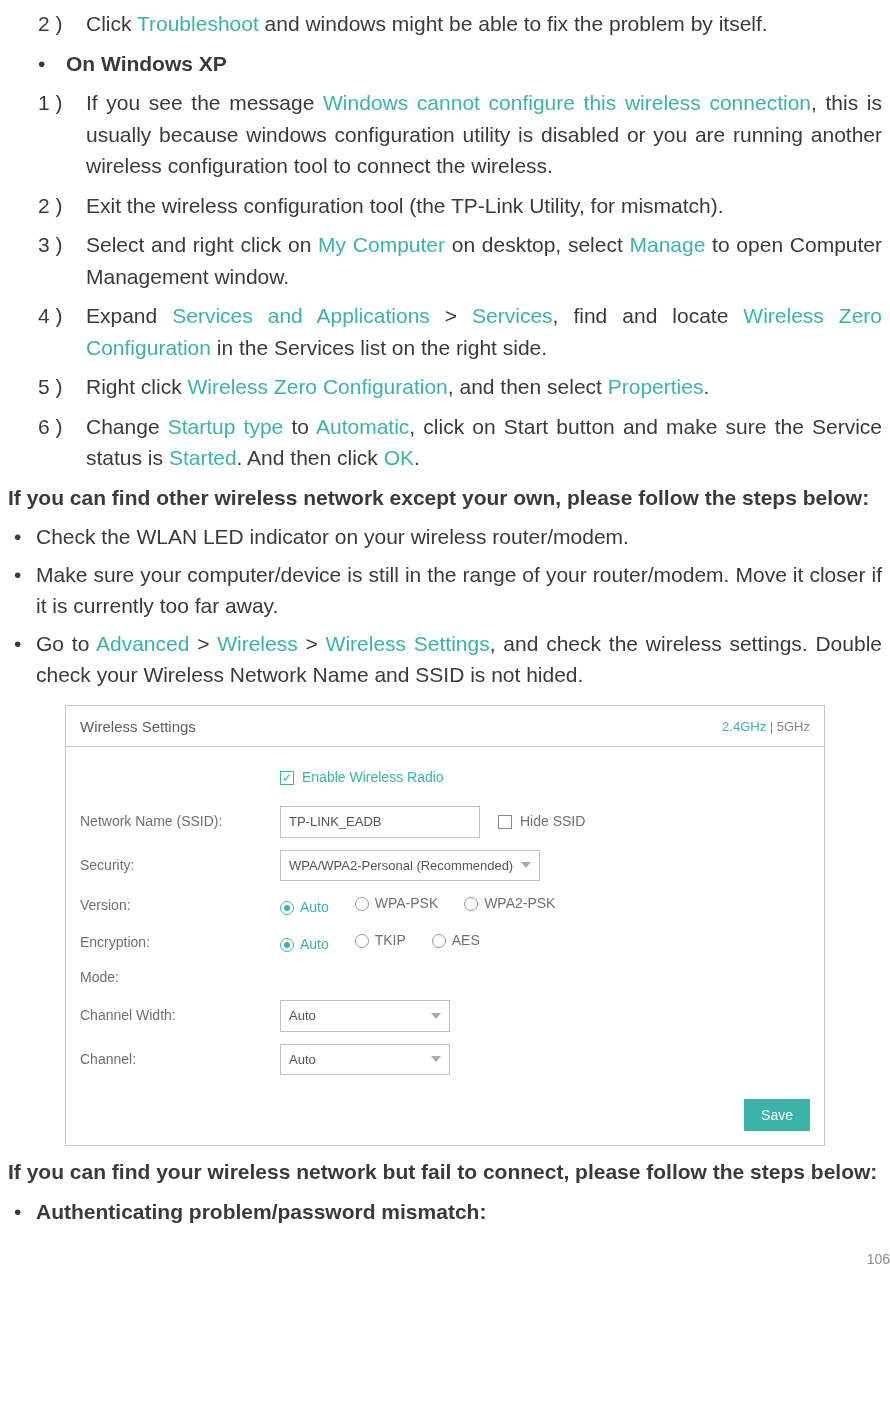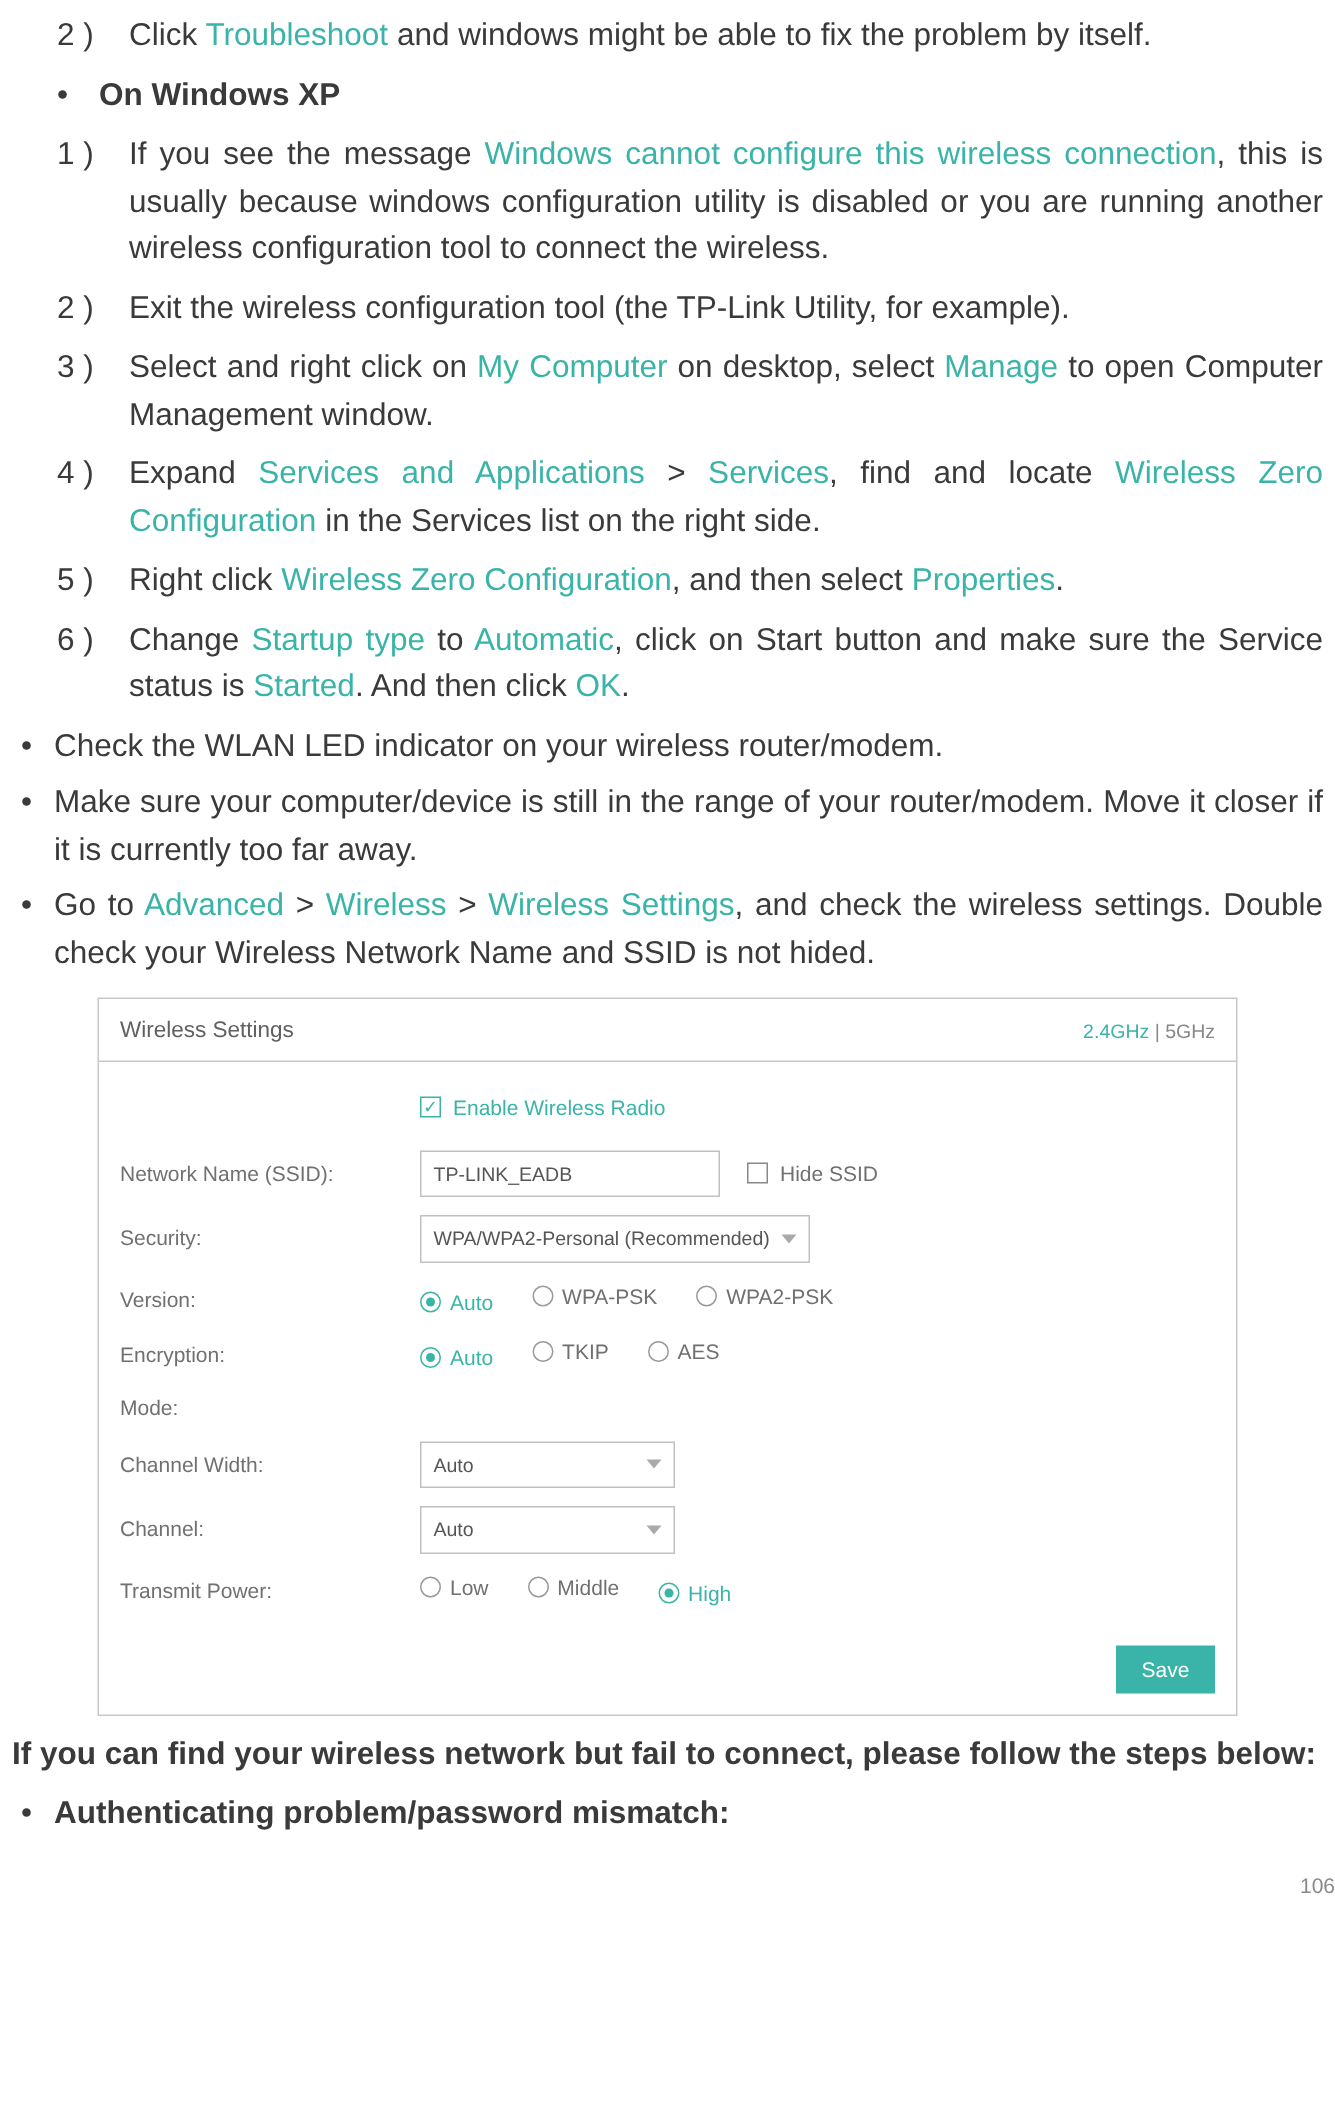--- a/index.html
+++ b/index.html
@@ -197,21 +197,21 @@
 
   <div class="ol-item">
     <div class="num">1 )</div>
     <div class="txt">
       <span>If you see the message </span><span class="link">Windows cannot configure this wireless connection</span><span>, this is usually because windows configuration utility is disabled or you are running another wireless configuration tool to connect the wireless.</span>
     </div>
   </div>
 
   <div class="ol-item">
     <div class="num">2 )</div>
-    <div class="txt">Exit the wireless configuration tool (the TP-Link Utility, for example).</div>
+    <div class="txt">Exit the wireless configuration tool (the TP-Link Utility, for mismatch).</div>
   </div>
 
   <div class="ol-item">
     <div class="num">3 )</div>
     <div class="txt">
       <span>Select and right click on </span><span class="link">My Computer</span><span> on desktop, select </span><span class="link">Manage</span><span> to open Computer Management window.</span>
     </div>
   </div>
 
   <div class="ol-item">
@@ -228,20 +228,21 @@
     </div>
   </div>
 
   <div class="ol-item">
     <div class="num">6 )</div>
     <div class="txt">
       <span>Change </span><span class="link">Startup type</span><span> to </span><span class="link">Automatic</span><span>, click on Start button and make sure the Service status is </span><span class="link">Started</span><span>. And then click </span><span class="link">OK</span><span>.</span>
     </div>
   </div>
 
+  <div class="para-heading">If you can find other wireless network except your own, please follow the steps below:</div>
 
   <div class="ul-item">
     <div class="bullet lvl1">•</div>
     <div class="txt">Check the WLAN LED indicator on your wireless router/modem.</div>
   </div>
   <div class="ul-item">
     <div class="bullet lvl1">•</div>
     <div class="txt">Make sure your computer/device is still in the range of your router/modem. Move it closer if it is currently too far away.</div>
   </div>
   <div class="ul-item">
@@ -331,37 +332,20 @@
       </div>
 
       <div class="form-row">
         <div class="form-label">Channel:</div>
         <div class="select-input sm">
           <span>Auto</span>
             <span class="caret"></span>
         </div>
       </div>
 
-      <div class="form-row">
-        <div class="form-label">Transmit Power:</div>
-        <div>
-          <span class="radio">
-              <span class="circle"></span>
-              <span>Low</span>
-            </span>
-          <span class="radio">
-              <span class="circle"></span>
-              <span>Middle</span>
-            </span>
-          <span class="radio active">
-              <span class="circle"></span>
-              <span>High</span>
-            </span>
-        </div>
-      </div>
 
       <div class="save-row">
         <button class="save-btn">Save</button>
       </div>
     </div>
   </div>
 
   <div class="para-heading">If you can find your wireless network but fail to connect, please follow the steps below:</div>
 
   <div class="ul-item">

